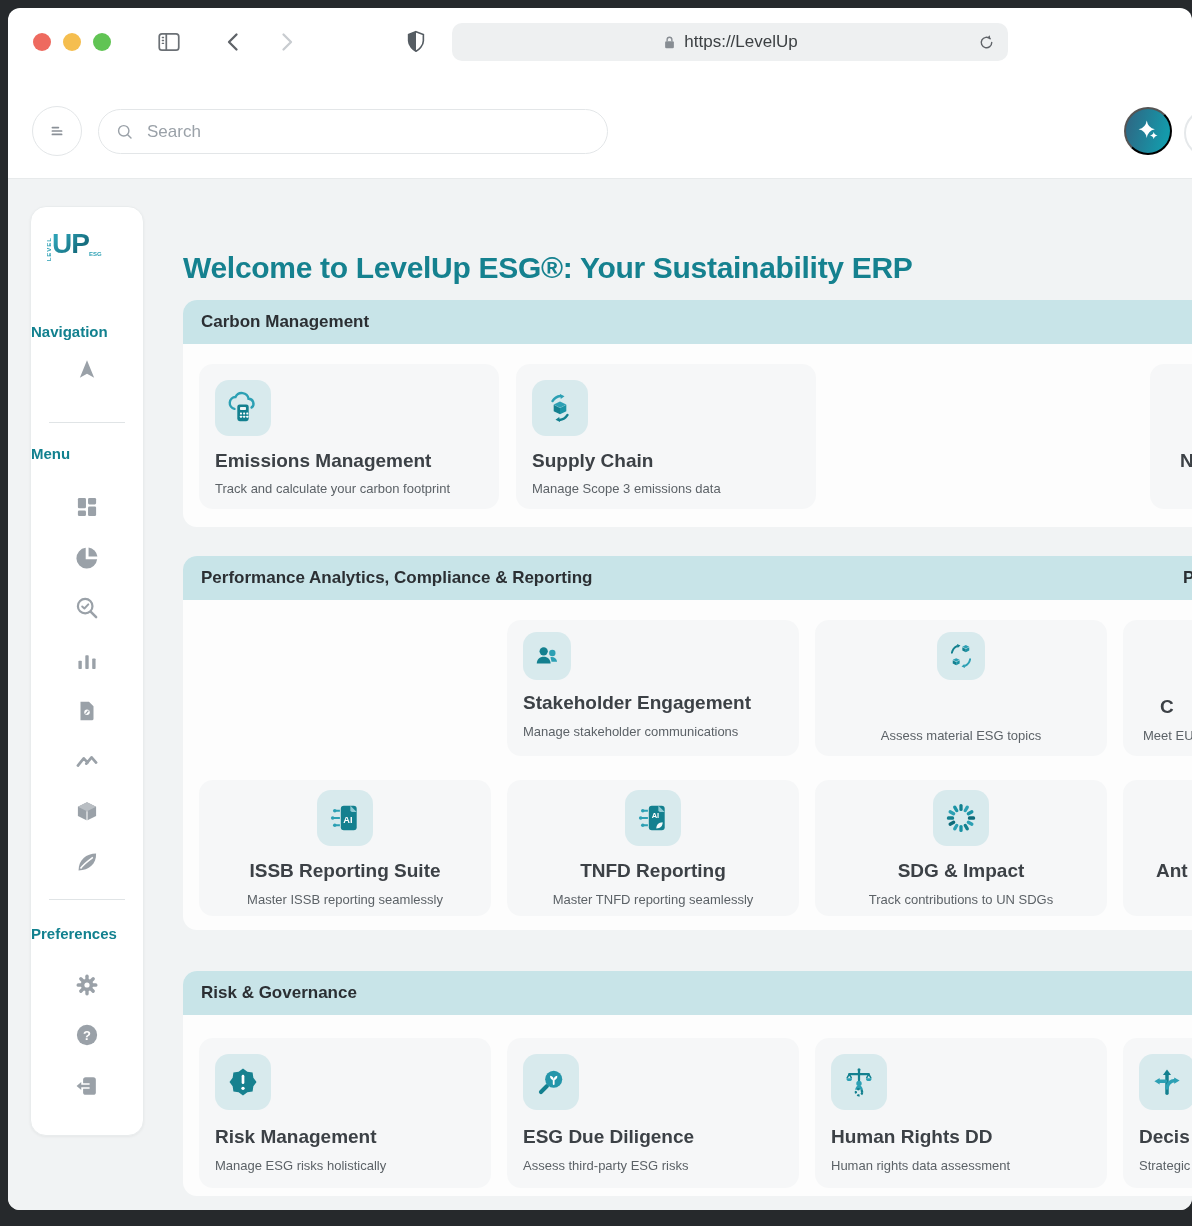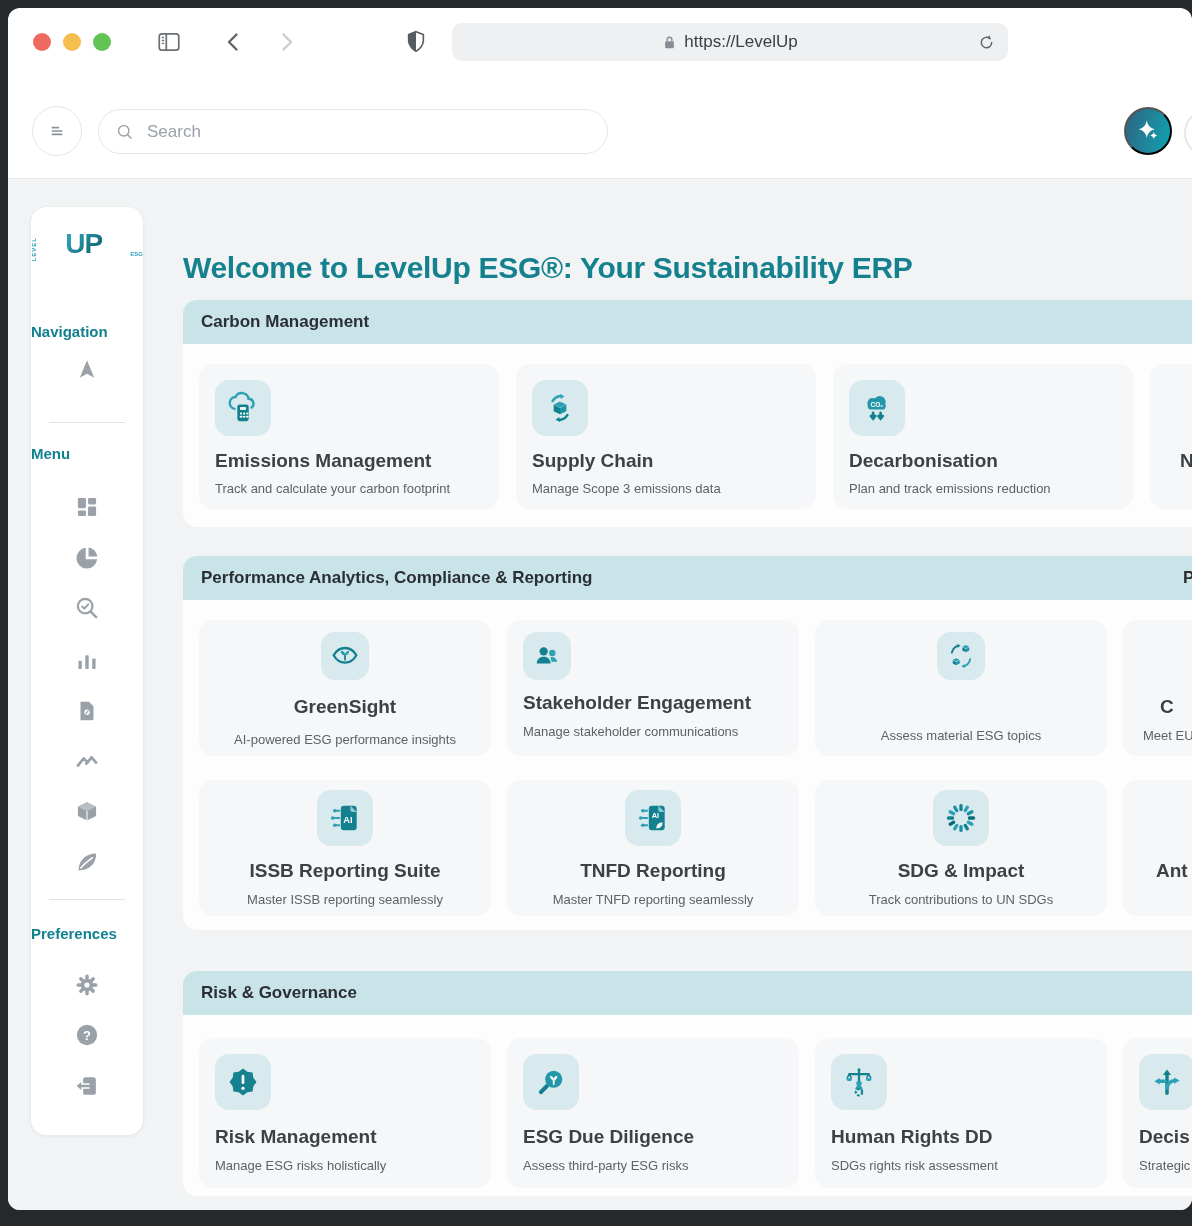--- a/index.html
+++ b/index.html
@@ -24,21 +24,21 @@
   .searchbox input::placeholder{color:#9aa1a8}
   .avatar{position:absolute;left:1116px;top:99px;width:48px;height:48px;border-radius:50%;
           background:linear-gradient(105deg,#2d6a86 10%,#149aab 85%);display:flex;align-items:center;justify-content:center;cursor:pointer}
   .avatar-partial{position:absolute;left:1176px;top:101px;width:44px;height:44px;border-radius:50%;
           border:2px solid #e5e8ea;background:#fff}
   .appdivider{position:absolute;left:0;top:170px;width:100%;height:1px;background:#e7eaeb}
   .mainbg{position:absolute;left:0;top:171px;width:100%;height:1031px;background:#f1f3f4}
   
   .side{position:absolute;left:22px;top:198px;width:112px;height:928px;background:#fff;
         border:1px solid #e9eced;border-radius:16px;box-shadow:0 1px 3px rgba(0,0,0,.05)}
-  .logo{position:absolute;top:22px;left:0;width:100%;display:flex;align-items:flex-start;justify-content:space-between}
+  .logo{position:absolute;top:22px;left:15px;width:100%;display:flex;align-items:flex-start;justify-content:flex-start}
   .logo .lvl{font-size:6px;font-weight:bold;color:#2ca0b4;writing-mode:vertical-rl;transform:rotate(180deg);
              letter-spacing:1px;margin-top:8px}
   .logo .up{font-size:28px;font-weight:800;line-height:30px;
             background:linear-gradient(135deg,#2ca0b4 20%,#0d5b6b 90%);
             -webkit-background-clip:text;background-clip:text;color:transparent;letter-spacing:-1px}
   .logo .esg{font-size:6px;font-weight:bold;color:#2ca0b4;align-self:flex-end;margin-bottom:4px}
   .slabel{position:absolute;left:0;width:100%;text-align:left;font-weight:bold;color:#12818f;font-size:15px}
   .sbtn{position:absolute;left:50%;transform:translateX(-50%);width:34px;height:34px;display:flex;
         align-items:center;justify-content:center;cursor:pointer}
   .sdiv{position:absolute;left:18px;width:76px;height:1px;background:#e0e4e6}
@@ -270,62 +270,32 @@
           <path d="M7 7.4A7.2 7.2 0 0 1 12.3 4" fill="none" stroke="#2ca0b4" stroke-width="1.6" stroke-linecap="round"></path>
           <path d="M12 2.7l3 1.4-2.5 1.9z" fill="#2ca0b4"></path>
           <path d="M17 16.6a7.2 7.2 0 0 1-5.3 3.4" fill="none" stroke="#13808f" stroke-width="1.6" stroke-linecap="round"></path>
           <path d="M12 21.3l-3-1.4 2.5-1.9z" fill="#13808f"></path>
         </svg>
       </span>
       <span class="ct" style="left:16px;top:86px">Supply Chain</span>
       <span class="cs" style="left:16px;top:117px">Manage Scope 3 emissions data</span>
     </div>
 
-    <div class="card" style="left:650px;top:64px;width:300px;height:145px">
-      <span class="tile t56" style="left:16px;top:16px">
-        <svg width="36" height="36" viewBox="0 0 24 24">
-          <g fill="#2496aa">
-              <circle cx="9" cy="8.8" r="3.4"></circle>
-              <circle cx="13.8" cy="8" r="4"></circle>
-              <rect x="5.8" y="8.2" width="12" height="4.8" rx="2.4"></rect>
-            </g>
-          <text x="11.9" y="11.3" font-size="4.4" font-weight="bold" fill="#fff" text-anchor="middle">CO₂</text>
-          <g stroke="#13808f" stroke-width="1.8" stroke-linecap="round" fill="none">
-            <path d="M9.4 15.2v3.6M7.9 17.3l1.5 1.8 1.5-1.8"></path>
-            <path d="M14.4 15.2v3.6M12.9 17.3l1.5 1.8 1.5-1.8"></path>
-          </g>
-        </svg>
-      </span>
-      <span class="ct" style="left:16px;top:86px">Decarbonisation</span>
-      <span class="cs" style="left:16px;top:117px">Plan and track emissions reduction</span>
-    </div>
 
     <div class="card" style="left:967px;top:64px;width:300px;height:145px">
       <span class="ct" style="left:30px;top:86px">N</span>
     </div>
   </section>
 
   <section class="panel" style="top:548px;height:374px">
     <div class="band">
       <span class="bt">Performance Analytics, Compliance &amp; Reporting</span>
       <span class="bp">P</span>
     </div>
 
-    <div class="card center" style="left:16px;top:64px;width:292px;height:136px">
-      <span class="tile t48" style="left:122px;top:12px">
-        <svg width="32" height="32" viewBox="0 0 24 24">
-          <path d="M3.5 11.5C5.5 7.8 8.5 6 12 6s6.5 1.8 8.5 5.5C18.5 15.2 15.5 17 12 17s-6.5-1.8-8.5-5.5z" fill="none" stroke="#13808f" stroke-width="1.7"></path>
-          <path d="M12 14.8v-3.2" stroke="#13808f" stroke-width="1.3" stroke-linecap="round"></path>
-          <path d="M12 11.6c-.2-2.1.9-3.4 3-3.6.2 2.1-.9 3.4-3 3.6z" fill="#2ca0b4"></path>
-          <path d="M12 11.6c.2-2.1-.9-3.4-3-3.6-.2 2.1.9 3.4 3 3.6z" fill="#1a93a5"></path>
-        </svg>
-      </span>
-      <span class="ct" style="top:76px">GreenSight</span>
-      <span class="cs" style="top:112px">AI-powered ESG performance insights</span>
-    </div>
 
     <div class="card" style="left:324px;top:64px;width:292px;height:136px">
       <span class="tile t48" style="left:16px;top:12px">
         <svg width="32" height="32" viewBox="0 0 24 24">
           <circle cx="9.5" cy="8.5" r="3.1" fill="#13808f"></circle>
           <path d="M4.3 17.6c.1-3.1 2.3-5 5.2-5 2.9 0 5.1 1.9 5.2 5z" fill="#13808f"></path>
           <circle cx="16" cy="9.8" r="2.4" fill="#2ca0b4"></circle>
           <path d="M14.6 12.9c2.6-.4 4.6.9 5 3.4h-4.2" fill="#2ca0b4"></path>
         </svg>
       </span>
@@ -468,21 +438,21 @@
           <circle cx="12" cy="3.9" r="1" fill="#13808f"></circle>
           <path d="M5.5 6.8L4 9.4M5.5 6.8L7 9.4M18.5 6.8L17 9.4M18.5 6.8L20 9.4" stroke="#13808f" stroke-width="1"></path>
           <path d="M3.6 9.5a1.9 1.9 0 0 0 3.8 0z" fill="#2ca0b4"></path>
           <path d="M16.6 9.5a1.9 1.9 0 0 0 3.8 0z" fill="#2ca0b4"></path>
           <circle cx="12" cy="13" r="1.8" fill="#2ca0b4"></circle>
           <path d="M9.4 17.2c.3-1.9 1.3-2.9 2.6-2.9s2.3 1 2.6 2.9z" fill="#2ca0b4"></path>
           <circle cx="12" cy="18.8" r="2.1" fill="none" stroke="#13808f" stroke-width="1.5" stroke-dasharray="1.6 1.2"></circle>
         </svg>
       </span>
       <span class="ct" style="left:16px;top:88px">Human Rights DD</span>
-      <span class="cs" style="left:16px;top:120px">SDGs rights risk assessment</span>
+      <span class="cs" style="left:16px;top:120px">Human rights data assessment</span>
     </div>
 
     <div class="card" style="left:940px;top:67px;width:292px;height:150px">
       <span class="tile t56" style="left:16px;top:16px">
         <svg width="36" height="36" viewBox="0 0 24 24">
           <path d="M12 19.5V6.8" stroke="#13808f" stroke-width="2.3" stroke-linecap="round"></path>
           <path d="M12 3.6L9.3 7.3h5.4z" fill="#13808f"></path>
           <path d="M11 11.5H6.4" stroke="#2ca0b4" stroke-width="2.3" stroke-linecap="round"></path>
           <path d="M3.6 11.5l3.5-2.2v4.4z" fill="#2ca0b4"></path>
           <path d="M12 16c.5-3.2 2.6-4.8 5.4-5" stroke="#2ca0b4" stroke-width="2.3" fill="none" stroke-linecap="round"></path>

